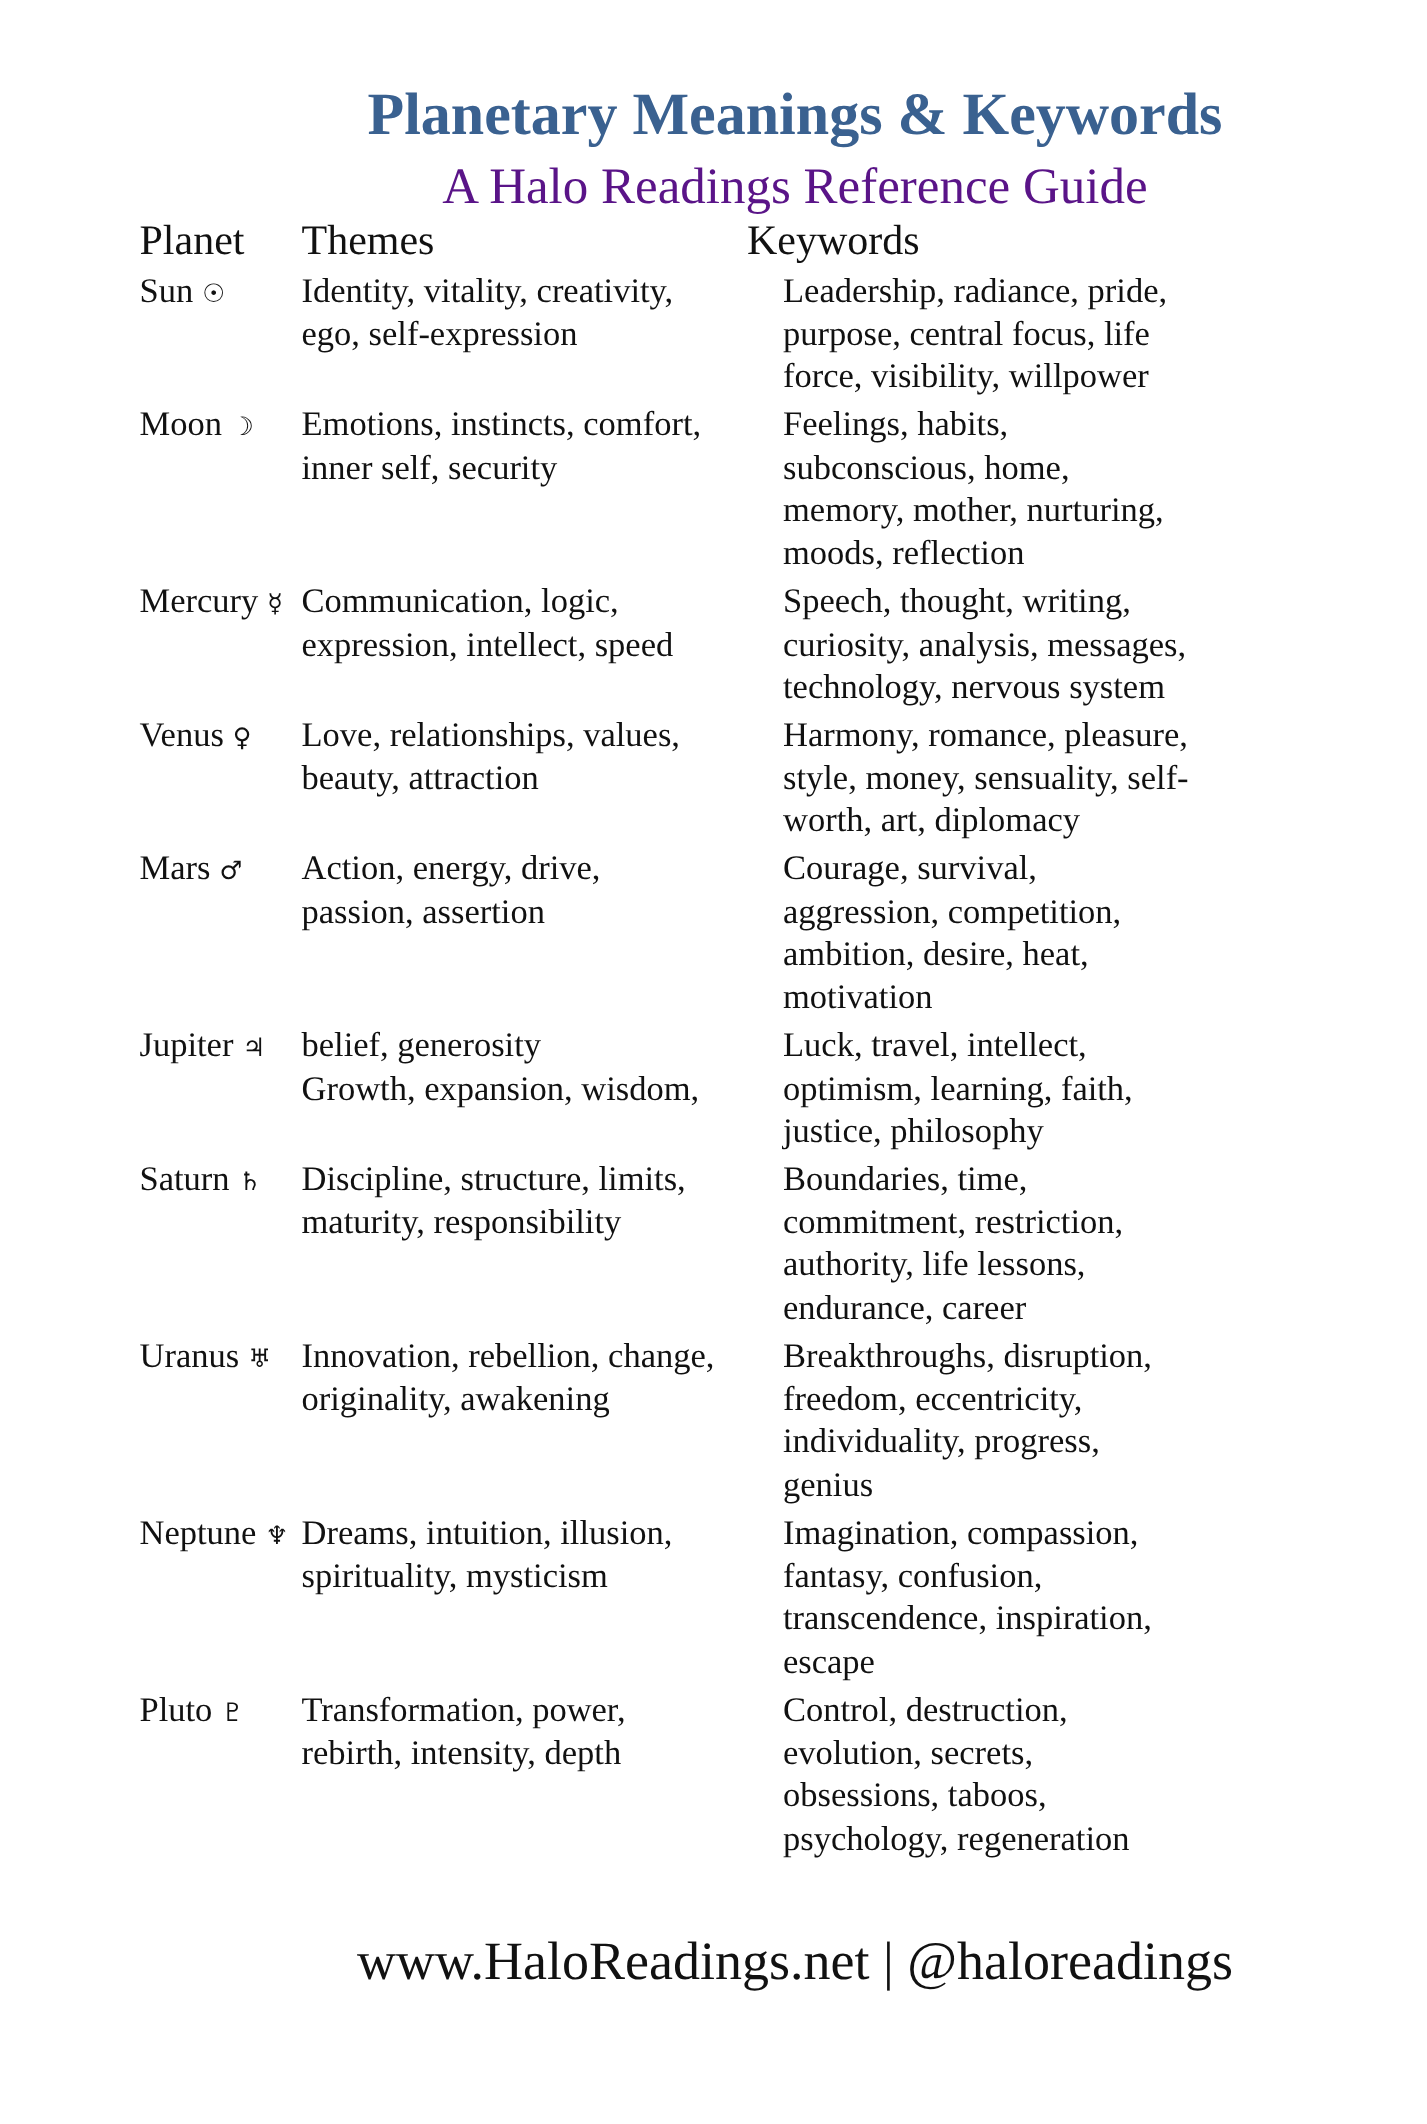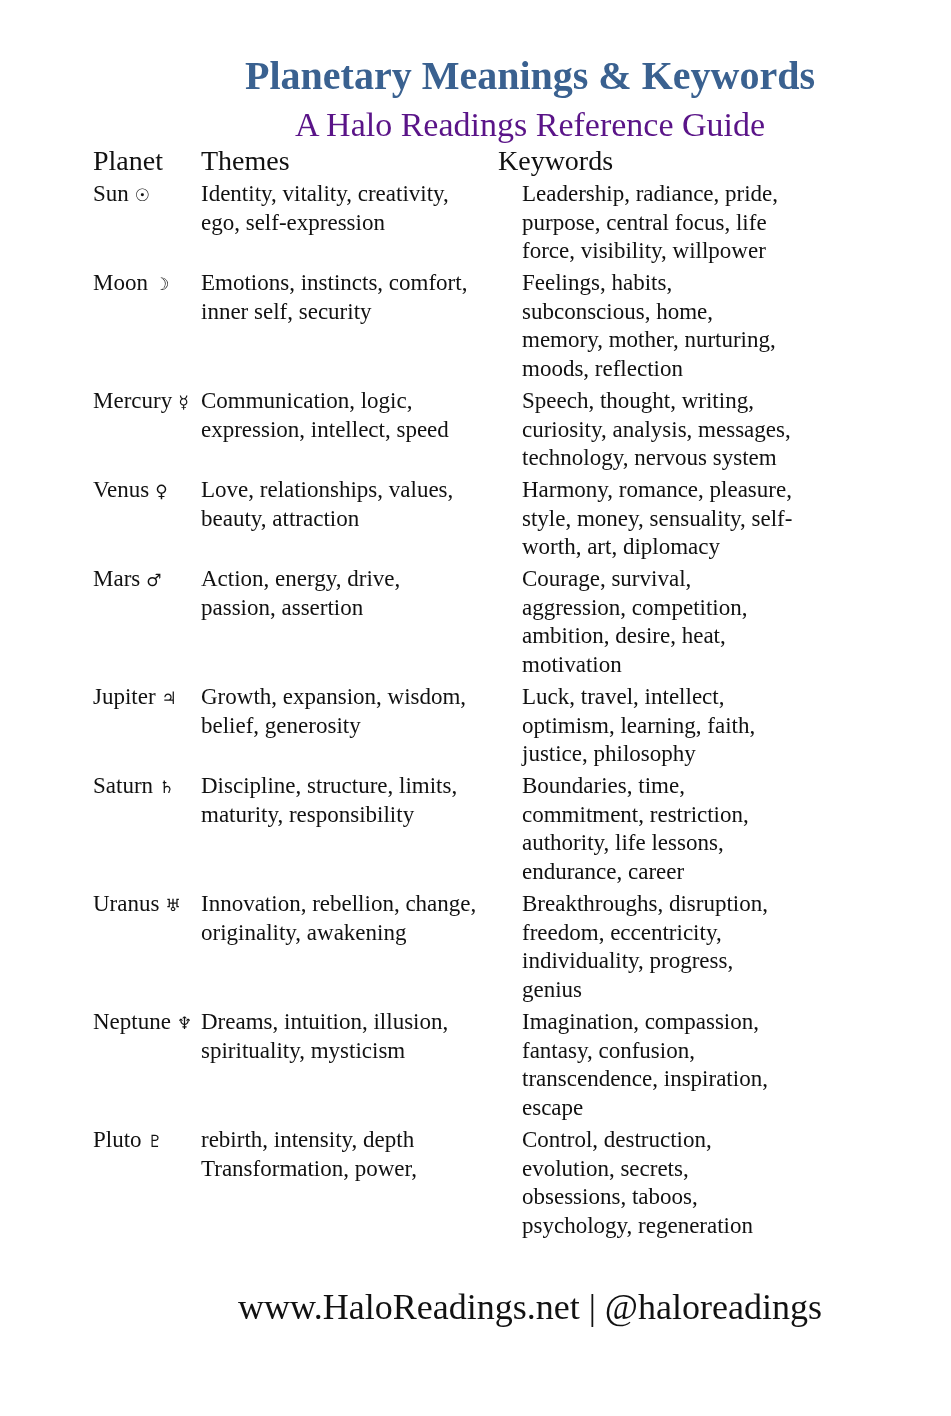--- a/index.html
+++ b/index.html
@@ -92,22 +92,22 @@
         <div class="cell c-keys">
           <span class="line">Courage, survival,</span>
           <span class="line">aggression, competition,</span>
           <span class="line">ambition, desire, heat,</span>
           <span class="line">motivation</span>
         </div>
       </div>
       <div class="row" style="top: 683px;">
         <div class="cell c-planet"><span>Jupiter</span><span class="sym">♃</span></div>
         <div class="cell c-themes">
+          <span class="line">belief, generosity</span>
           <span class="line">Growth, expansion, wisdom,</span>
-          <span class="line">belief, generosity</span>
         </div>
         <div class="cell c-keys">
           <span class="line">Luck, travel, intellect,</span>
           <span class="line">optimism, learning, faith,</span>
           <span class="line">justice, philosophy</span>
         </div>
       </div>
       <div class="row" style="top: 772px;">
         <div class="cell c-planet"><span>Saturn</span><span class="sym">♄</span></div>
         <div class="cell c-themes">
@@ -143,22 +143,22 @@
         <div class="cell c-keys">
           <span class="line">Imagination, compassion,</span>
           <span class="line">fantasy, confusion,</span>
           <span class="line">transcendence, inspiration,</span>
           <span class="line">escape</span>
         </div>
       </div>
       <div class="row" style="top: 1126px;">
         <div class="cell c-planet"><span>Pluto</span><span class="sym">♇</span></div>
         <div class="cell c-themes">
+          <span class="line">Transformation, power,</span>
           <span class="line">rebirth, intensity, depth</span>
-          <span class="line">Transformation, power,</span>
         </div>
         <div class="cell c-keys">
           <span class="line">Control, destruction,</span>
           <span class="line">evolution, secrets,</span>
           <span class="line">obsessions, taboos,</span>
           <span class="line">psychology, regeneration</span>
         </div>
       </div>
     </div>
 

